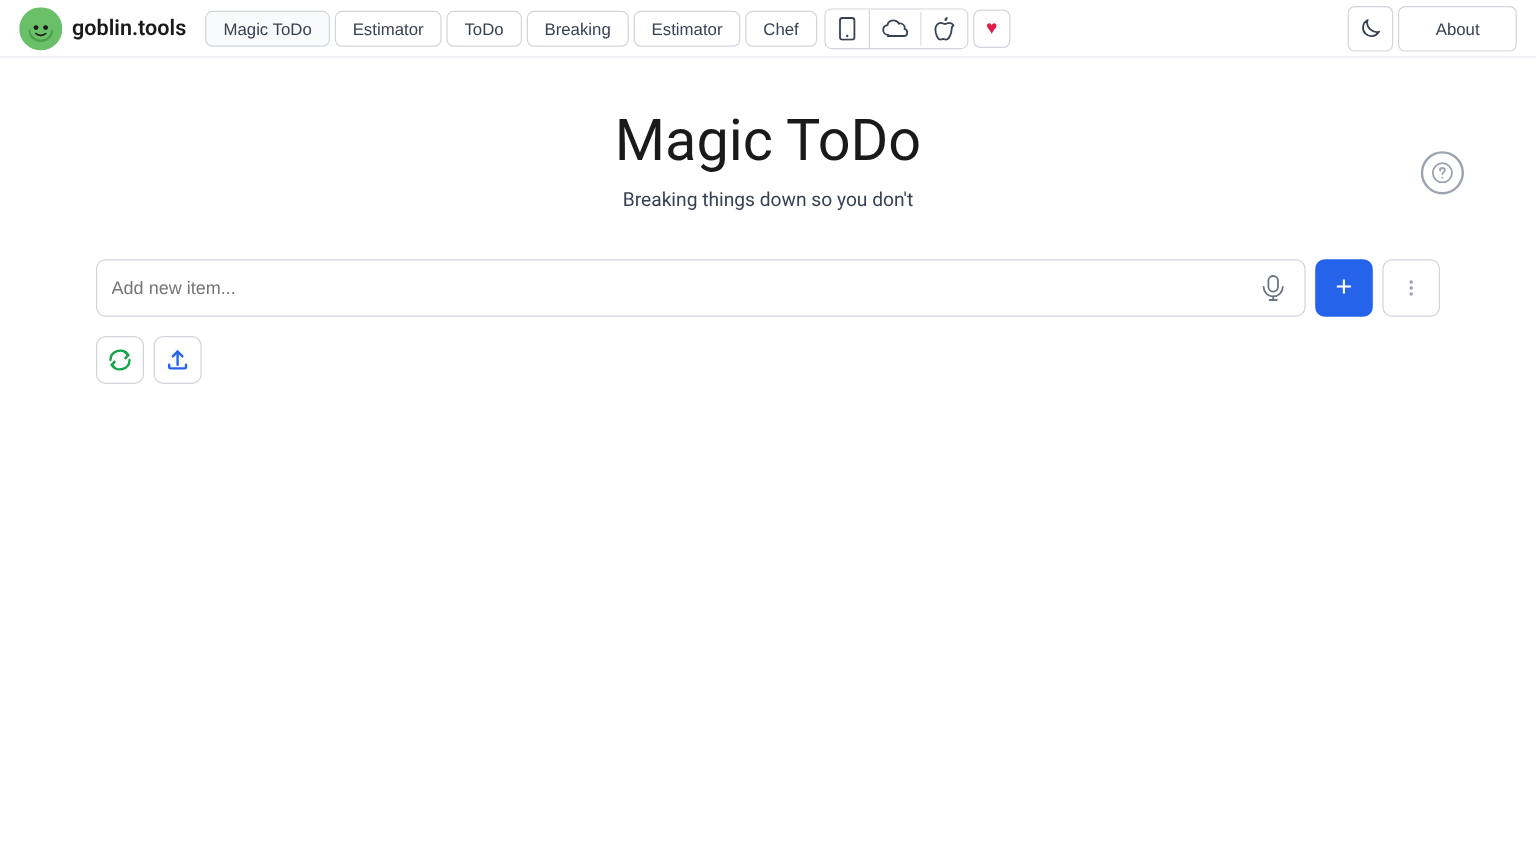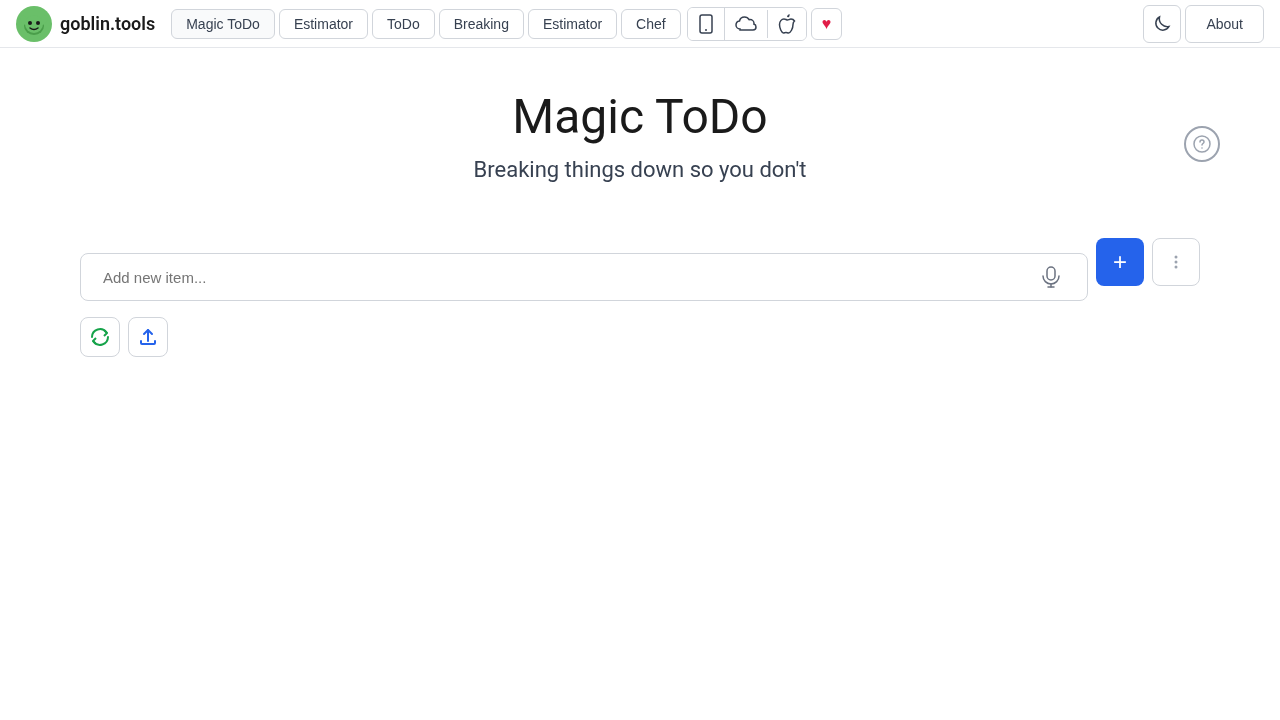--- a/index.html
+++ b/index.html
@@ -102,21 +102,21 @@
       border-radius: 6px;
       background: #ffffff;
       cursor: pointer;
       font-size: 16px;
       display: flex;
       align-items: center;
       justify-content: center;
     }
 
     .about-btn {
-      padding: 6px 20px;
+      padding: 6px 30px;
       border: 1px solid #d1d5db;
       border-radius: 6px;
       background: #ffffff;
       cursor: pointer;
       font-size: 14px;
       color: #374151;
       height: 38px;
     }
 
     
@@ -127,21 +127,21 @@
 
     .page-title {
       font-size: 48px;
       font-weight: 400;
       text-align: center;
       color: #1a1a1a;
       margin-bottom: 12px;
     }
 
     .page-subtitle {
-      font-size: 22px;
+      font-size: 16px;
       font-weight: 400;
       text-align: center;
       color: #374151;
       margin-bottom: 40px;
     }
 
     .help-btn {
       position: absolute;
       top: 78px;
       right: 60px;
@@ -165,24 +165,23 @@
       gap: 8px;
       margin-bottom: 16px;
     }
 
     .add-input-wrapper {
       flex: 1;
       display: flex;
       align-items: center;
       border: 1px solid #d1d5db;
       border-radius: 8px;
-      padding: 0 22px;
+      padding: 0 12px;
       height: 48px;
       background: #ffffff;
-      margin-top: 31px;
     }
 
     .add-input {
       flex: 1;
       border: none;
       outline: none;
       font-size: 15px;
       color: #6b7280;
       background: transparent;
     }

